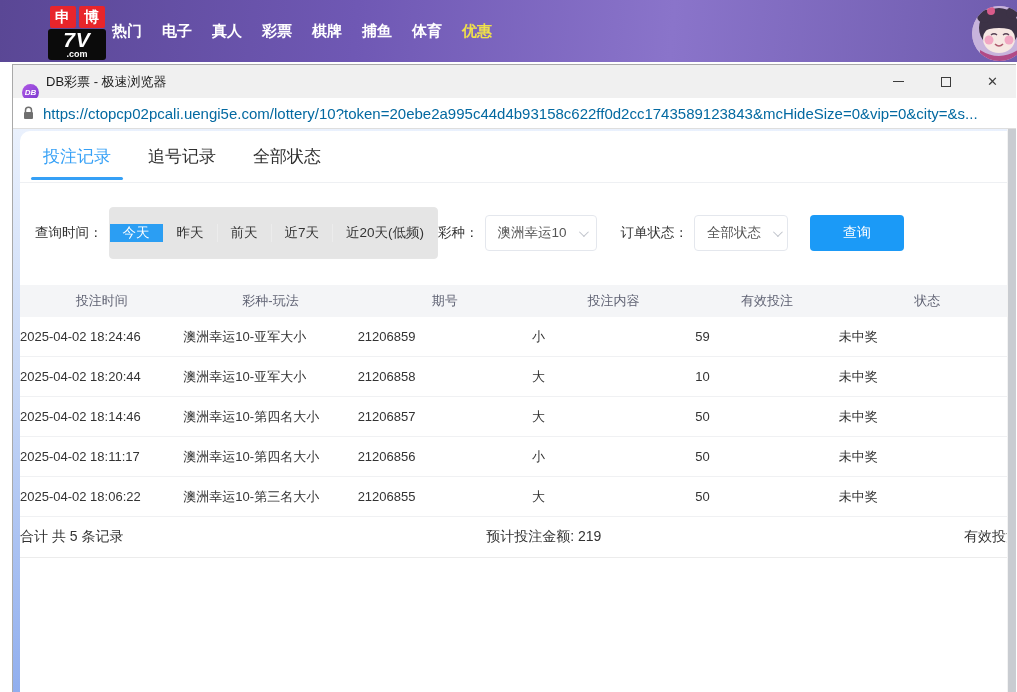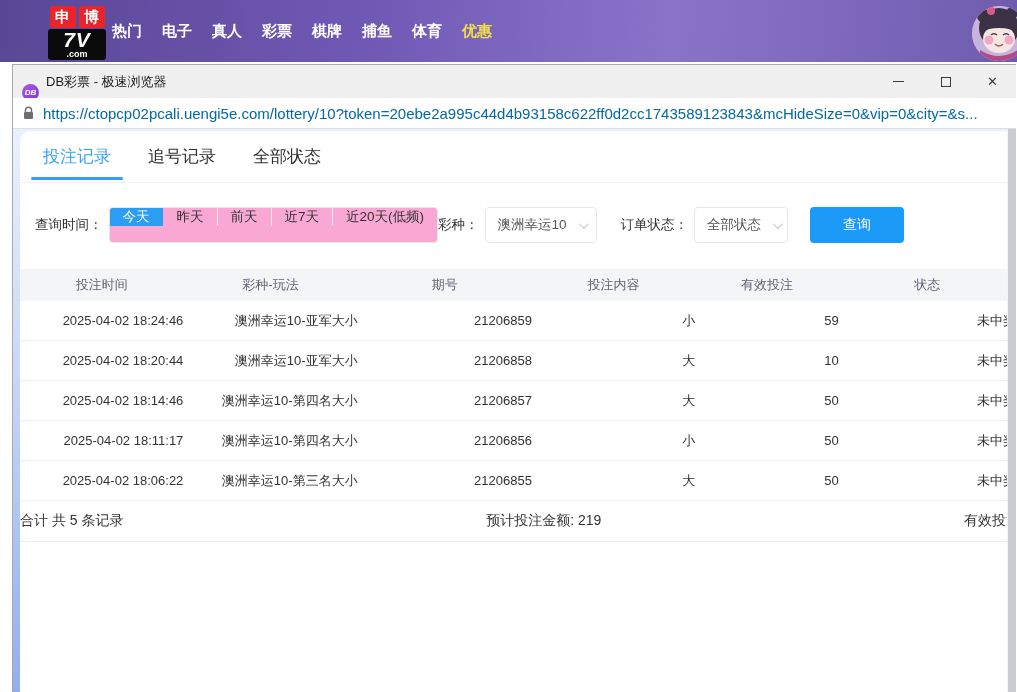--- a/index.html
+++ b/index.html
@@ -71,21 +71,21 @@
   .tabs { height:52px; display:flex; align-items:center; padding-left:23px; gap:37px; border-bottom:1px solid #eef0f3; }
   .tab { font-size:17px; color:#2f2f2f; position:relative; height:100%; display:flex; align-items:center; cursor:pointer; }
   .tab.active { color:#35a0f6; }
   .tab.active::after {
     content:""; position:absolute; left:-12px; right:-12px; bottom:2px; height:3px; border-radius:2px; background:#35a0f6;
   }
 
   
   .filter-row { margin-top:24px; padding-left:15px; display:flex; align-items:center; font-size:13.5px; color:#333; }
   .fgroup-label { margin-right:6px; white-space:nowrap; }
-  .time-group { display:flex; align-items:flex-start; height:36px; border:1px solid #e6e6e6; border-radius:4px; overflow:hidden; background:#f9a8d4; }
+  .time-group { display:flex; align-items:center; height:52px; border:1px solid #e6e6e6; border-radius:4px; overflow:hidden; background:#e5e5e5; }
   .time-opt { padding:0 13px; display:flex; align-items:center; font-size:13.5px; color:#333; border-left:1px solid #ececec; cursor:pointer; white-space:nowrap; }
   .time-opt:first-child { border-left:none; }
   .time-opt.active { background:#2b9ef3; color:#fff; border-left-color:transparent; }
   .time-opt.active + .time-opt { border-left-color:transparent; }
   .ml28 { }
   .ml24 { margin-left:24px; }
   .select {
     height:36px; border:1px solid #e4e7ed; border-radius:4px; background:#fff;
     display:flex; align-items:center; padding:0 12px; gap:12px; color:#555; cursor:pointer; white-space:nowrap;
   }
@@ -93,21 +93,21 @@
   .btn-query {
     margin-left:22px; width:94px; height:36px; border:none; border-radius:4px;
     background:#1b9af7; color:#fff; font-size:14px; cursor:pointer; font-family:inherit;
   }
 
   
   .btable { margin-top:26px; }
   .bhead { height:32px; background:#f4f5f7; display:flex; align-items:center; }
   .hcell { font-size:13px; color:#5f6273; text-align:center; }
   .brow { height:40px; display:flex; align-items:center; border-bottom:1px solid #f0f1f3; }
-  .bcell { font-size:13px; color:#333; text-align:right;padding-left:29px; }
+  .bcell { font-size:13px; color:#333; text-align:left; }
   .c0 { width:16.4%; } .c1 { width:17.5%; } .c2 { width:17.5%; }
   .c3 { width:16.4%; } .c4 { width:14.4%; } .c5 { width:17.8%; }
 
   
   .summary {
     height:41px; display:flex; align-items:center; justify-content:space-between; gap:36px;
     border-bottom:1px solid #ececec; font-size:14px; color:#333; white-space:nowrap;
   }
   .summary .overflow-right { margin-right:-4px; }
 

